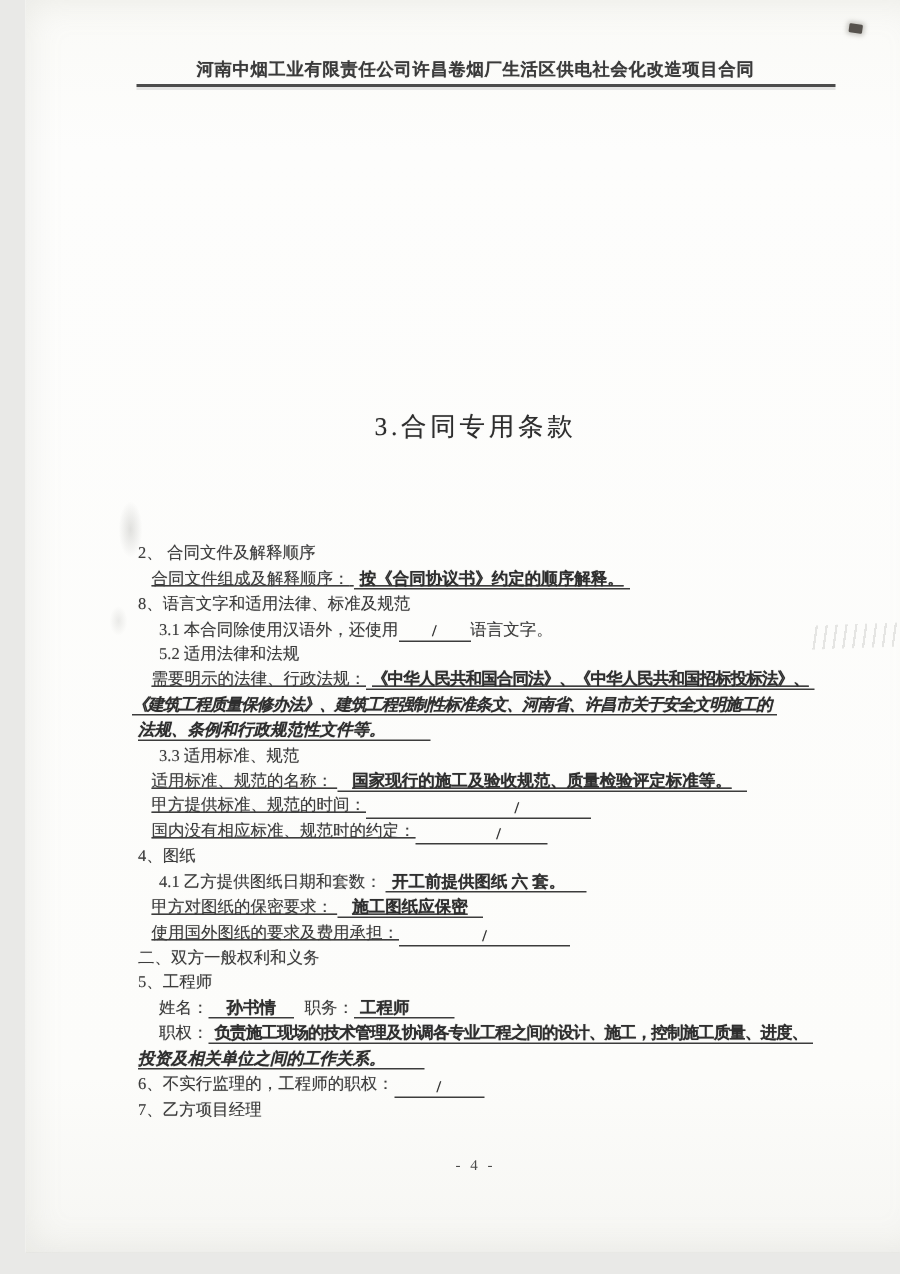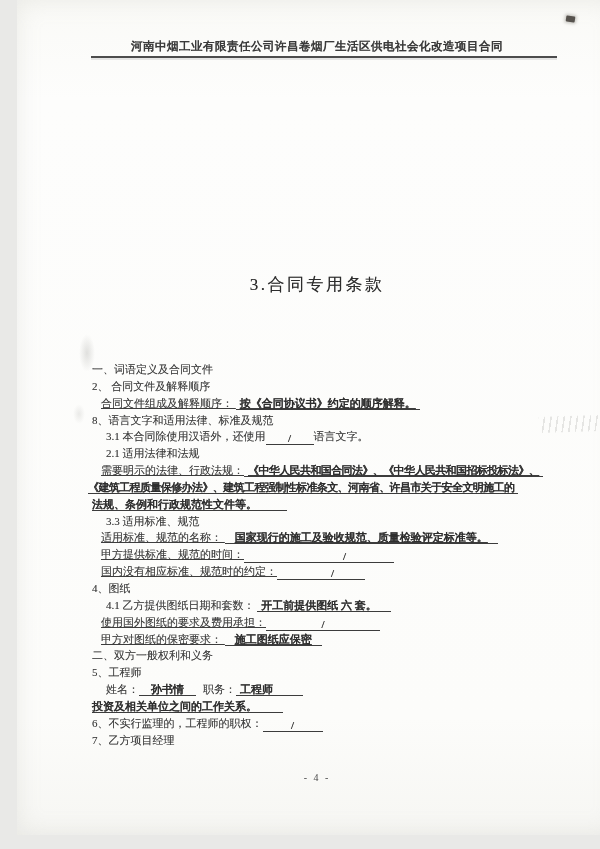--- a/index.html
+++ b/index.html
@@ -44,21 +44,21 @@
   .ind1{padding-left:9px;text-decoration:underline;}
   .ind2{padding-left:14px;}
   .outd{margin-left:-4px;}
   .tight{letter-spacing:-0.6px;}
   .fill{
     font-weight:bold;color:#2e2e2e;
     border-bottom:1px solid #3c3c3c;
     padding:0 4px;
     text-shadow:0 0 0.6px rgba(50,50,50,0.6);
   }
-  .fill.cont{padding-left:0;}
+  .fill.cont{padding-left:0;font-style:italic;}
   .pr14{padding-right:14px;}
   .pr26{padding-right:26px;}
   .pr30{padding-right:30px;}
   .px10{padding-left:10px;padding-right:10px;}
   .px12{padding-left:12px;padding-right:12px;}
   .gap{display:inline-block;width:7px;}
   .blank{
     display:inline-block;border-bottom:1px solid #3c3c3c;
     text-align:center;font-weight:bold;color:#2e2e2e;
     vertical-align:bottom;height:14px;
@@ -103,36 +103,35 @@
   <div class="smudge-left2"></div>
   <div class="pencil-marks"></div>
 
   <div class="header-title">河南中烟工业有限责任公司许昌卷烟厂生活区供电社会化改造项目合同</div>
   <div class="header-rule"></div>
 
   <h1 class="doc-title">3.合同专用条款</h1>
 
   <div class="doc-body">
 
-    <div class="line">一、词语定义及合同文件</div>
 
     <div class="line">2、 合同文件及解释顺序</div>
 
     <div class="line ind1">
       <span>合同文件组成及解释顺序：</span>
       <span class="fill">按《合同协议书》约定的顺序解释。</span>
     </div>
 
     <div class="line">8、语言文字和适用法律、标准及规范</div>
 
     <div class="line ind2">
       <span>3.1 本合同除使用汉语外，还使用</span><span class="blank w48">/</span><span>语言文字。</span>
     </div>
 
-    <div class="line ind2">2.1 适用法律和法规</div>
+    <div class="line ind2">5.2 适用法律和法规</div>
 
     <div class="line ind1">
       <span>需要明示的法律、行政法规：</span><span class="fill tight">《中华人民共和国合同法》、《中华人民共和国招标投标法》、</span>
     </div>
 
     <div class="line outd">
       <span class="fill cont tight">《建筑工程质量保修办法》、建筑工程强制性标准条文、河南省、许昌市关于安全文明施工的</span>
     </div>
 
     <div class="line">
@@ -155,37 +154,40 @@
     </div>
 
     <div class="line">4、图纸</div>
 
     <div class="line ind2">
       <span>4.1 乙方提供图纸日期和套数：</span>
       <span class="fill pr14">开工前提供图纸 六 套。</span>
     </div>
 
     <div class="line ind1">
-      <span>使用国外图纸的要求及费用承担：</span><span class="blank w114">/</span>
-    </div>
-
-    <div class="line ind1">
       <span>甲方对图纸的保密要求：</span>
       <span class="fill px10">施工图纸应保密</span>
     </div>
 
+    <div class="line ind1">
+      <span>使用国外图纸的要求及费用承担：</span><span class="blank w114">/</span>
+    </div>
+
     <div class="line">二、双方一般权利和义务</div>
 
     <div class="line">5、工程师</div>
 
 
     <div class="line ind2">
       <span>姓名：</span><span class="fill px12">孙书情</span><span class="gap"></span><span>职务：</span><span class="fill pr30">工程师</span>
     </div>
 
+    <div class="line ind2">
+      <span>职权：</span><span class="fill tight">负责施工现场的技术管理及协调各专业工程之间的设计、施工，控制施工质量、进度、</span>
+    </div>
 
     <div class="line">
       <span class="fill cont pr26">投资及相关单位之间的工作关系。</span>
     </div>
 
     <div class="line">
       <span>6、不实行监理的，工程师的职权：</span><span class="blank w60">/</span>
     </div>
 
     <div class="line">7、乙方项目经理</div>

